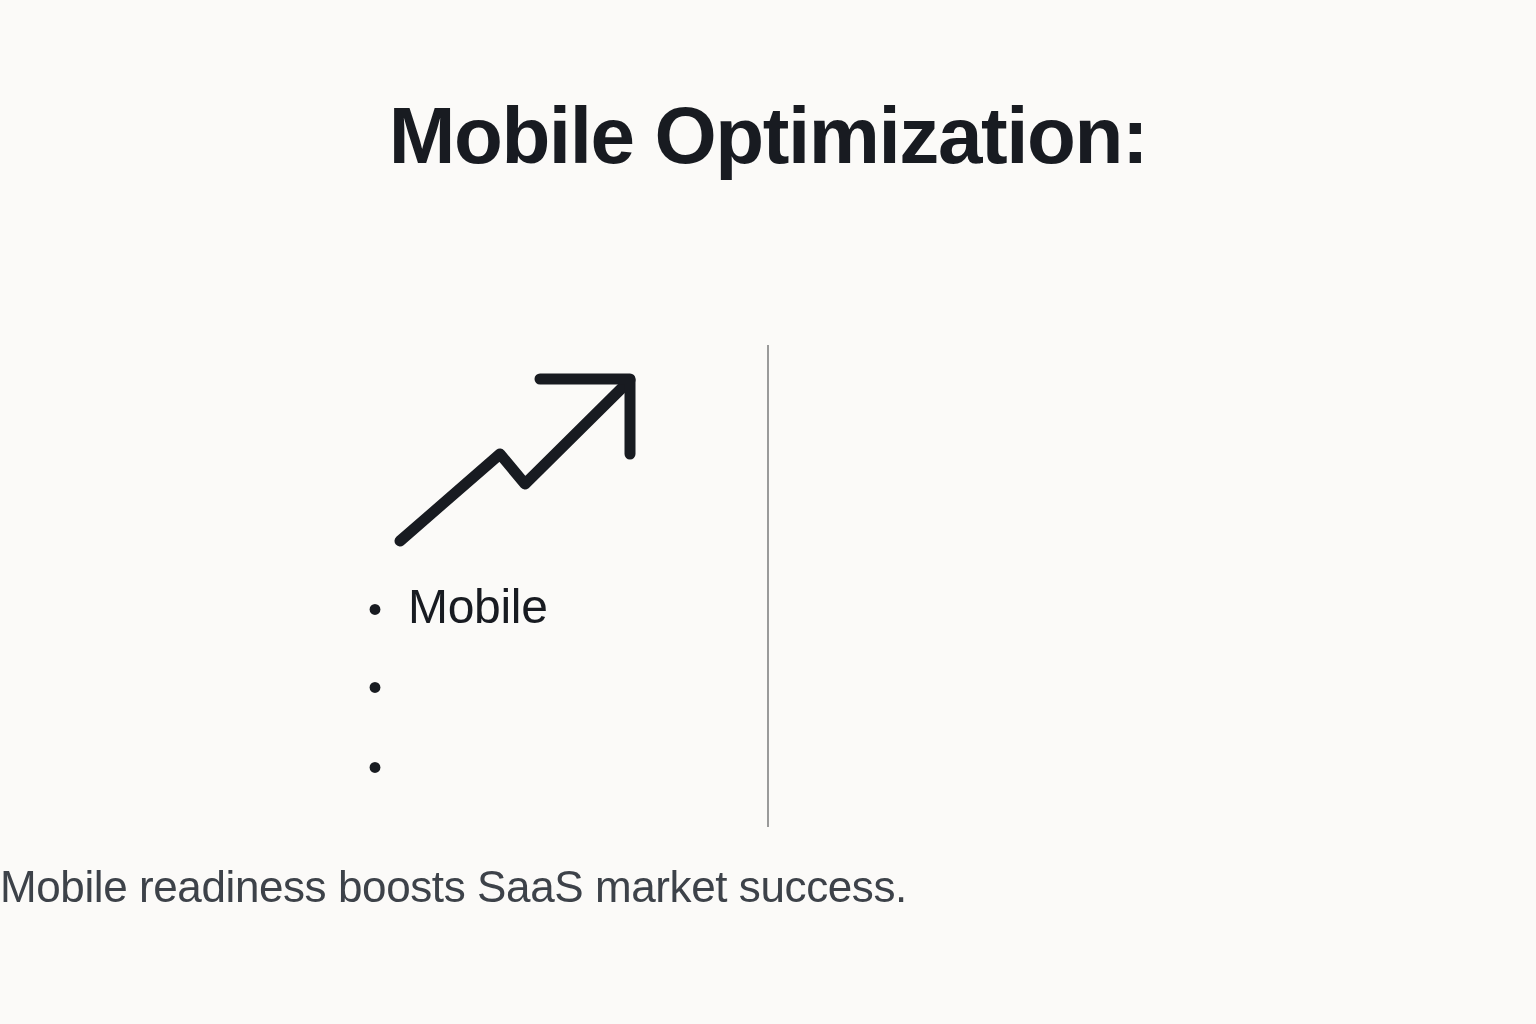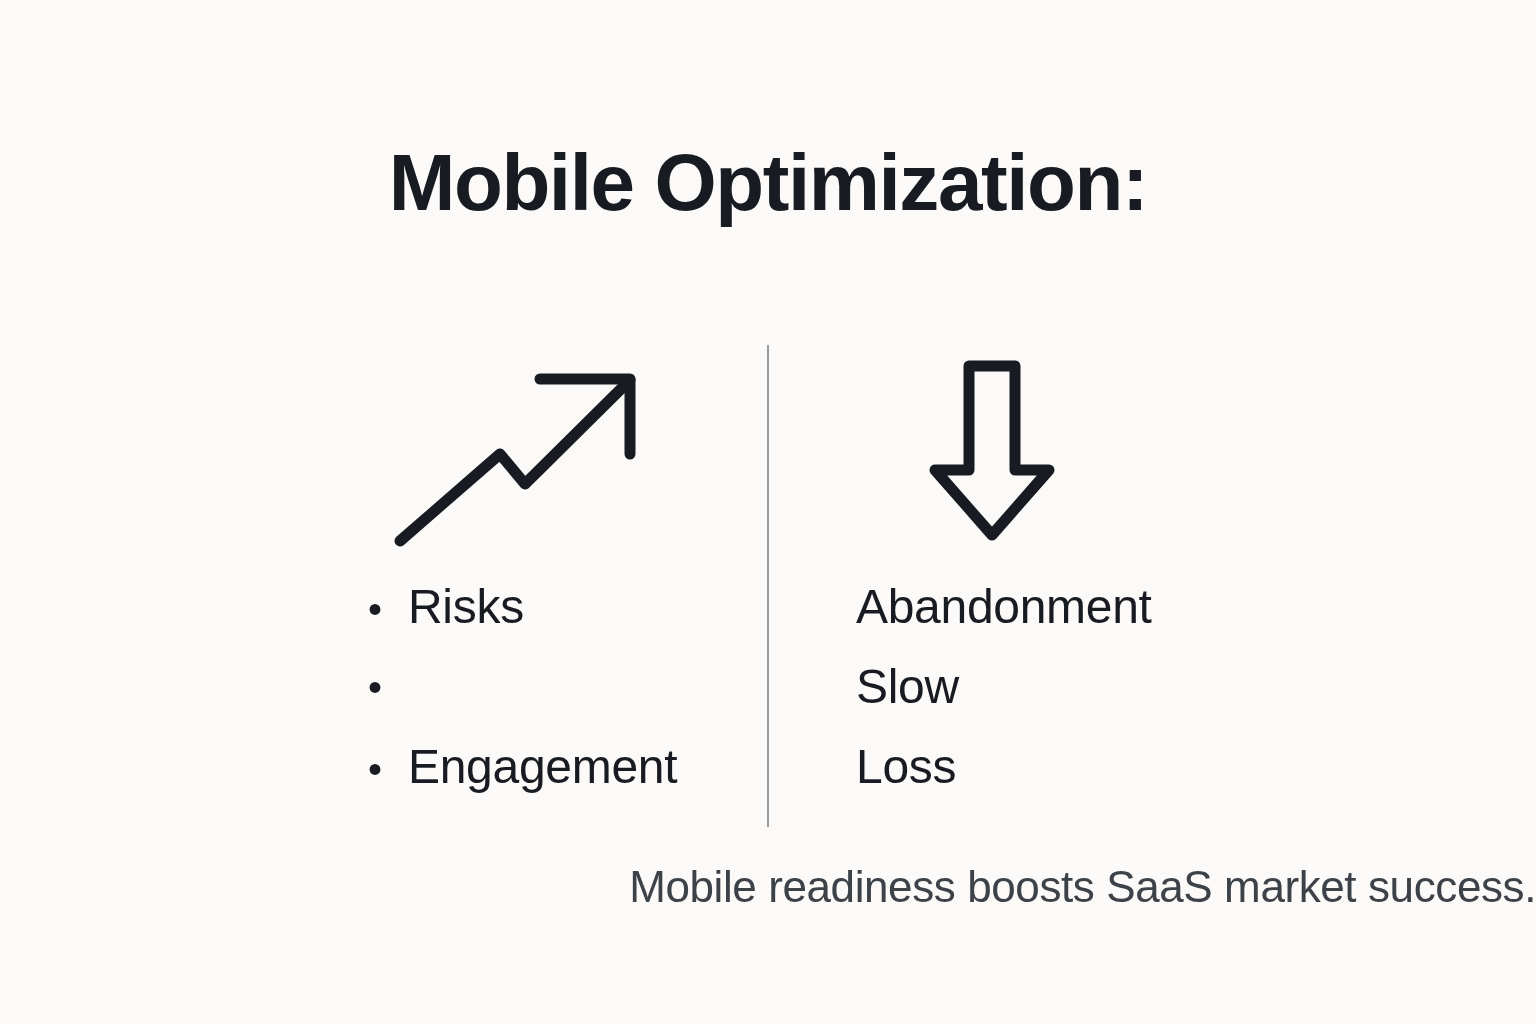--- a/index.html
+++ b/index.html
@@ -22,21 +22,20 @@
     background: #FBFAF8;
   }
 
   
   .title-block {
     position: absolute;
     top: 88px;
     left: 0;
     width: 1536px;
     text-align: center;
-    margin-top: 47px;
   }
   .title-line {
     display: block;
     font-size: 80px;
     line-height: 96px;
     font-weight: 700;
     letter-spacing: -1.4px;
     color: #181B21;
     white-space: nowrap;
   }
@@ -107,21 +106,21 @@
     line-height: 80px;
     color: #181B21;
   }
 
   
   .caption {
     position: absolute;
     top: 858px;
     left: 0;
     width: 1536px;
-    text-align: right;
+    text-align: left;
     font-size: 44px;
     line-height: 58px;
     font-weight: 400;
     color: #3D4249;
     letter-spacing: -0.4px;
     white-space: nowrap;
   }
 </style>
 </head>
 <body>
@@ -141,53 +140,29 @@
       <div class="icon-wrap left">
         <svg width="268" height="200" viewBox="0 0 268 200" fill="none" xmlns="http://www.w3.org/2000/svg" aria-hidden="true">
           <path d="M12 188 L112 101 L137 131 L242 27" stroke="#181B21" stroke-width="11" stroke-linecap="round" stroke-linejoin="round" fill="none"></path>
           <path d="M152 26 L242 26 L242 101" stroke="#181B21" stroke-width="11" stroke-linecap="round" stroke-linejoin="round" fill="none"></path>
         </svg>
       </div>
 
       <ul class="list">
         <li class="list-item">
           <span class="bullet">•</span>
-          <span>Risks</span>
+          <span>Mobile</span>
         </li>
         <li class="list-item">
           <span class="bullet">•</span>
         </li>
         <li class="list-item">
           <span class="bullet">•</span>
-          <span>Engagement</span>
         </li>
       </ul>
     </div>
 
-    <div class="col col-right">
-
-      <div class="icon-wrap right">
-        <svg width="140" height="196" viewBox="0 0 140 196" fill="none" xmlns="http://www.w3.org/2000/svg" aria-hidden="true">
-          <path d="M47 13 L93 13 L93 117 L127 117 L70 182 L13 117 L47 117 Z" stroke="#181B21" stroke-width="11" stroke-linecap="round" stroke-linejoin="round" fill="none"></path>
-        </svg>
-      </div>
-
-      <ul class="list">
-        <li class="list-item">
-
-          <span>Abandonment</span>
-        </li>
-        <li class="list-item">
-
-          <span>Slow</span>
-        </li>
-        <li class="list-item">
-
-          <span>Loss</span>
-        </li>
-      </ul>
-    </div>
 
   </div>
 
   <div class="caption">Mobile readiness boosts SaaS market success.</div>
 
 </div>
 
 </body></html>

